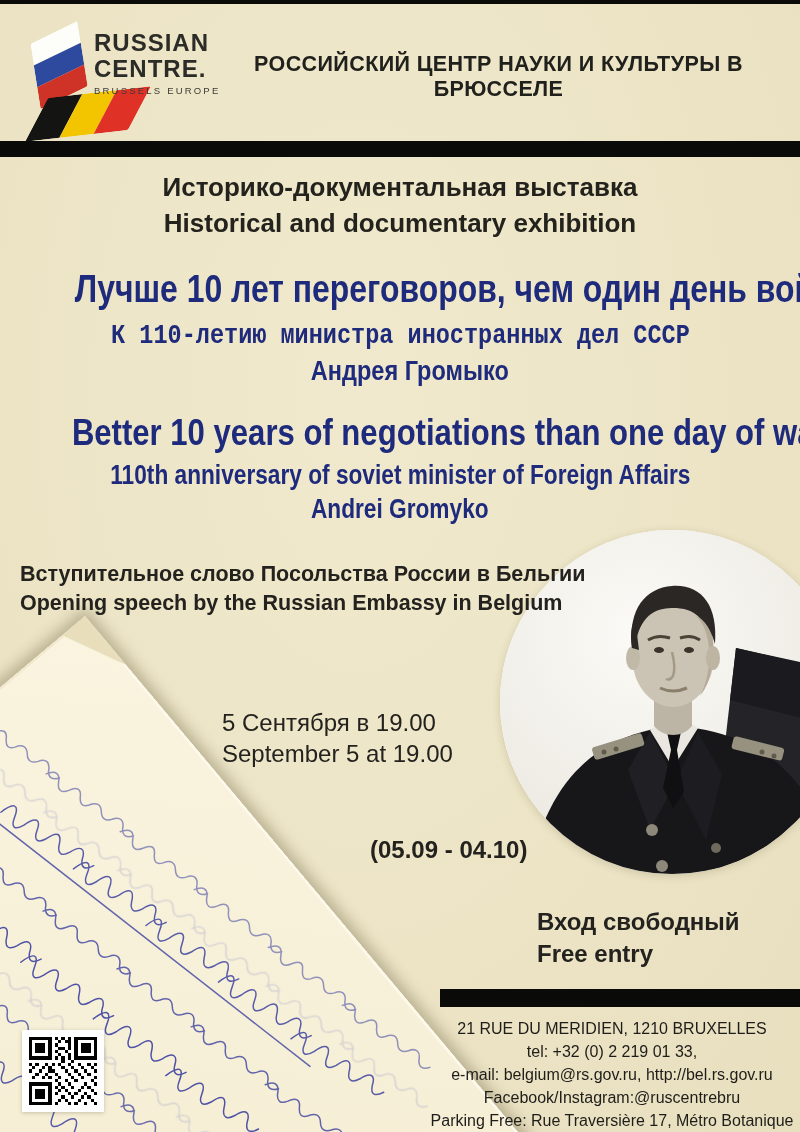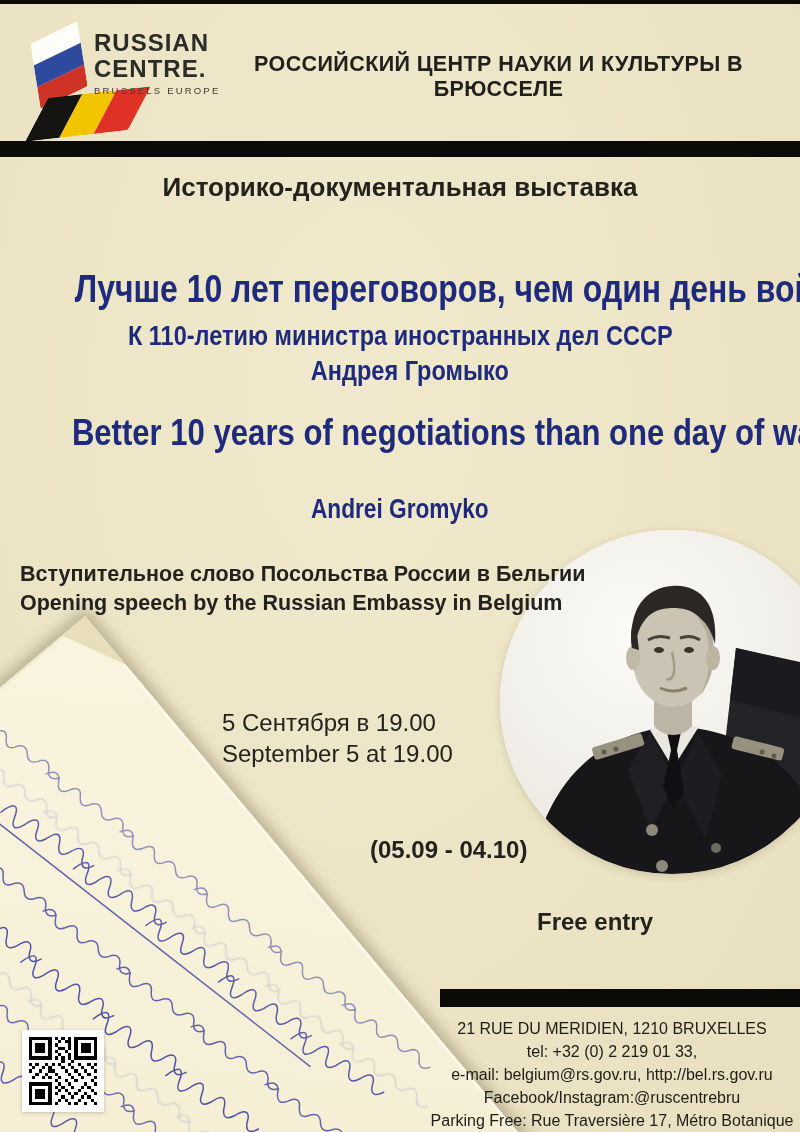--- a/index.html
+++ b/index.html
@@ -30,21 +30,21 @@
   .header-title{position:absolute;left:205px;right:8px;top:52px;text-align:center;
     font-size:21.5px;font-weight:bold;color:#20201c;letter-spacing:.4px;z-index:5;}
 
   
   .center-line{position:absolute;left:0;width:800px;text-align:center;white-space:nowrap;z-index:5;}
   .exh-ru{top:172px;font-size:26px;font-weight:700;color:#23221d;}
   .exh-en{top:208px;font-size:26px;font-weight:700;color:#23221d;}
   .cond{display:inline-block;transform:scaleX(.84);transform-origin:50% 50%;white-space:nowrap;}
   .blue{color:#1e2a7c;}
   .t-ru-main{top:268px;font-size:38px;font-weight:bold;}
-  .t-ru-sub1{top:320px;font-size:28px;font-weight:bold;}
+  .t-ru-sub1{top:320px;font-size:28px;font-weight:bold;font-family:Liberation Mono, monospace;}
   .t-ru-sub2{top:355px;font-size:28px;font-weight:bold;margin-left:10px;}
   .t-en-main{top:412px;font-size:37px;font-weight:bold;}
   .t-en-sub1{top:460px;font-size:27px;font-weight:bold;}
   .t-en-sub2{top:494px;font-size:27px;font-weight:bold;}
 
   .opening{position:absolute;left:20px;top:560px;font-size:21.5px;font-weight:700;line-height:29px;color:#23221e;z-index:5;}
   .datetime{position:absolute;left:222px;top:707px;font-size:24px;font-weight:normal;line-height:31px;z-index:5;}
   .period{position:absolute;left:370px;top:836px;font-size:24px;font-weight:bold;z-index:5;}
   .entry{position:absolute;left:537px;top:906px;font-size:24px;font-weight:bold;line-height:32px;z-index:5;}
   .contact{position:absolute;left:430px;top:1017px;width:364px;text-align:center;
@@ -138,33 +138,37 @@
     <div class="logo-text">
       <div class="logo-line">RUSSIAN</div>
       <div class="logo-line">CENTRE.</div>
       <div class="logo-sub">BRUSSELS EUROPE</div>
     </div>
   </div>
 
   <div class="header-title">РОССИЙСКИЙ ЦЕНТР НАУКИ И КУЛЬТУРЫ В БРЮССЕЛЕ</div>
 
   <div class="center-line exh-ru">Историко-документальная выставка</div>
+  <div class="center-line exh-en">Historical and documentary exhibition</div>
 
   <div class="center-line t-ru-main blue">
     <span class="cond">Лучше 10 лет переговоров, чем один день войны</span>
   </div>
   <div class="center-line t-ru-sub1 blue">
     <span class="cond">К 110-летию министра иностранных дел СССР</span>
   </div>
   <div class="center-line t-ru-sub2 blue">
     <span class="cond">Андрея Громыко</span>
   </div>
 
   <div class="center-line t-en-main blue">
     <span class="cond">Better 10 years of negotiations than one day of war</span>
+  </div>
+  <div class="center-line t-en-sub1 blue">
+    <span class="cond">110th anniversary of soviet minister of Foreign Affairs</span>
   </div>
   <div class="center-line t-en-sub2 blue">
     <span class="cond">Andrei Gromyko</span>
   </div>
 
   <div class="opening">
     <div>Вступительное слово Посольства России в Бельгии</div>
     <div>Opening speech by the Russian Embassy in Belgium</div>
   </div>
 
@@ -225,20 +229,21 @@
   </div>
 
   <div class="datetime">
     <div>5 Сентября в 19.00</div>
     <div>September 5 at 19.00</div>
   </div>
 
   <div class="period">(05.09 - 04.10)</div>
 
   <div class="entry">
+    <div>Вход свободный</div>
     <div>Free entry</div>
   </div>
 
   <div class="qr">
     <svg viewBox="0 0 21 21" shape-rendering="crispEdges">
       <rect width="21" height="21" fill="#fff"></rect>
       <g fill="#000">
         <path d="M0,0h7v7h-7z M1,1v5h5v-5z" fill-rule="evenodd"></path>
         <rect x="2" y="2" width="3" height="3"></rect>
         <path d="M14,0h7v7h-7z M15,1v5h5v-5z" fill-rule="evenodd"></path>

